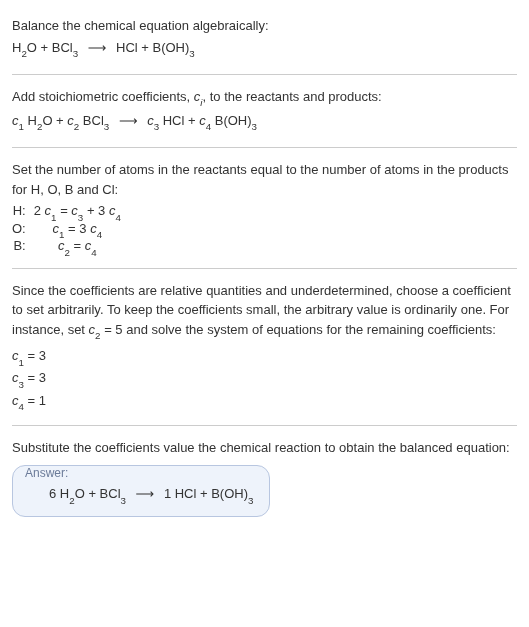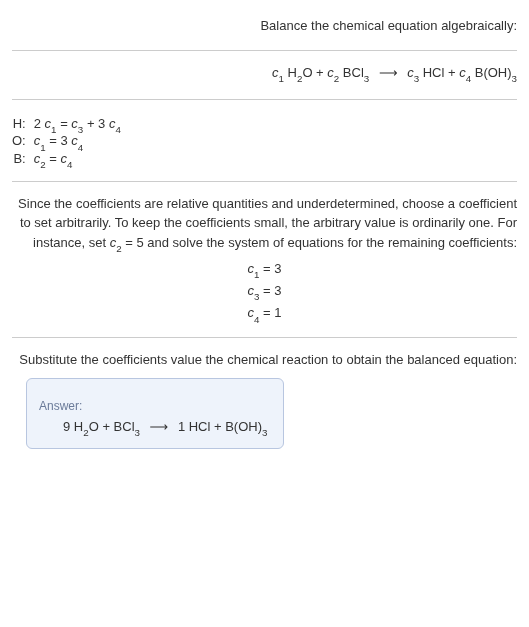--- a/index.html
+++ b/index.html
@@ -19,21 +19,20 @@
       padding: 8px 0;
     }
     .divider {
       border: none;
       border-top: 1px solid #ccc;
       margin: 4px 0;
     }
     .line {
       line-height: 1.5;
       margin-bottom: 2px;
-      text-align: right;
     }
     .sub {
       font-size: 0.75em;
       vertical-align: sub;
       position: relative;
       top: 0.2em;
     }
     .ital {
       font-style: italic;
     }
@@ -50,67 +49,75 @@
     }
     .eq-label {
       display: table-cell;
       text-align: right;
       padding-right: 8px;
       white-space: nowrap;
     }
     .eq-val {
       display: table-cell;
       white-space: nowrap;
+      text-align: center;
     }
     .coef-list {
       margin-top: 4px;
     }
     .coef-item {
       line-height: 1.5;
-      text-align: center;
     }
     .answer-box {
       display: inline-block;
       border: 1px solid #b8c6e0;
       background: #eef3fb;
-      border-radius: 6px;
-      padding: 20px 16px 12px 12px;
+      border-radius: 13px;
+      padding: 0 16px 12px 12px;
       margin-top: 6px;
-      margin-left: 14px;
     }
     .answer-title {
       color: #6b7b99;
       font-size: 12px;
       margin-bottom: 6px;
     }
     .answer-eq {
       padding-left: 24px;
       font-size: 13px;
     }
   </style>
 </head>
 <body>
 
 <div class="section">
   <div class="line">Balance the chemical equation algebraically:</div>
+  <div class="line">
+    <span>H</span><span class="sub">2</span><span>O + BCl</span><span class="sub">3</span>
+    <span class="arrow">⟶</span>
+    <span>HCl + B(OH)</span><span class="sub">3</span>
+  </div>
 </div>
 
 <hr class="divider">
 
 <div class="section">
+  <div class="line">
+    <span>Add stoichiometric coefficients, </span><span class="ital">c</span><span class="sub ital">i</span><span>, to the reactants and products:</span>
+  </div>
   <div class="line">
     <span class="ital">c</span><span class="sub">1</span><span> H</span><span class="sub">2</span><span>O + </span><span class="ital">c</span><span class="sub">2</span><span> BCl</span><span class="sub">3</span>
     <span class="arrow">⟶</span>
     <span class="ital">c</span><span class="sub">3</span><span> HCl + </span><span class="ital">c</span><span class="sub">4</span><span> B(OH)</span><span class="sub">3</span>
   </div>
 </div>
 
 <hr class="divider">
 
 <div class="section">
+  <div class="line">Set the number of atoms in the reactants equal to the number of atoms in the products for H, O, B and Cl:</div>
   <div class="eq-table">
     <div class="eq-row">
       <div class="eq-label">H:</div>
       <div class="eq-val">
         <span>2 </span><span class="ital">c</span><span class="sub">1</span><span> = </span><span class="ital">c</span><span class="sub">3</span><span> + 3 </span><span class="ital">c</span><span class="sub">4</span>
       </div>
     </div>
     <div class="eq-row">
       <div class="eq-label">O:</div>
       <div class="eq-val">
@@ -139,18 +146,18 @@
   </div>
 </div>
 
 <hr class="divider">
 
 <div class="section">
   <div class="line">Substitute the coefficients value the chemical reaction to obtain the balanced equation:</div>
   <div class="answer-box">
     <div class="answer-title">Answer:</div>
     <div class="answer-eq">
-      <span>9 H</span><span class="sub">2</span><span>O + BCl</span><span class="sub">3</span>
+      <span>6 H</span><span class="sub">2</span><span>O + BCl</span><span class="sub">3</span>
       <span class="arrow">⟶</span>
       <span> 1 HCl + B(OH)</span><span class="sub">3</span>
     </div>
   </div>
 </div>
 
 </body></html>

